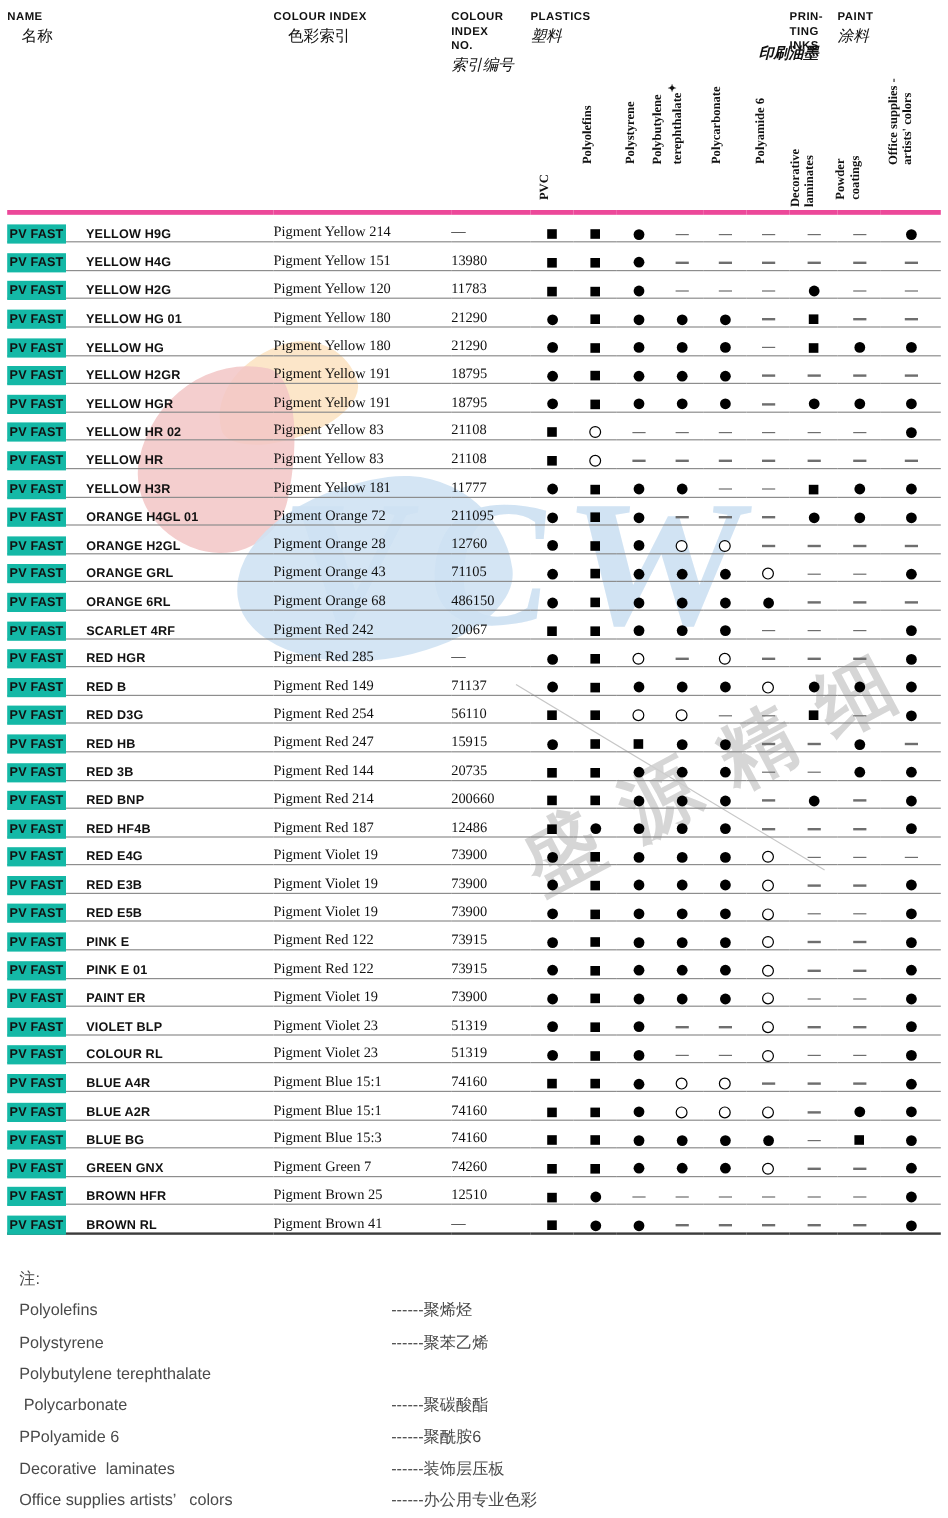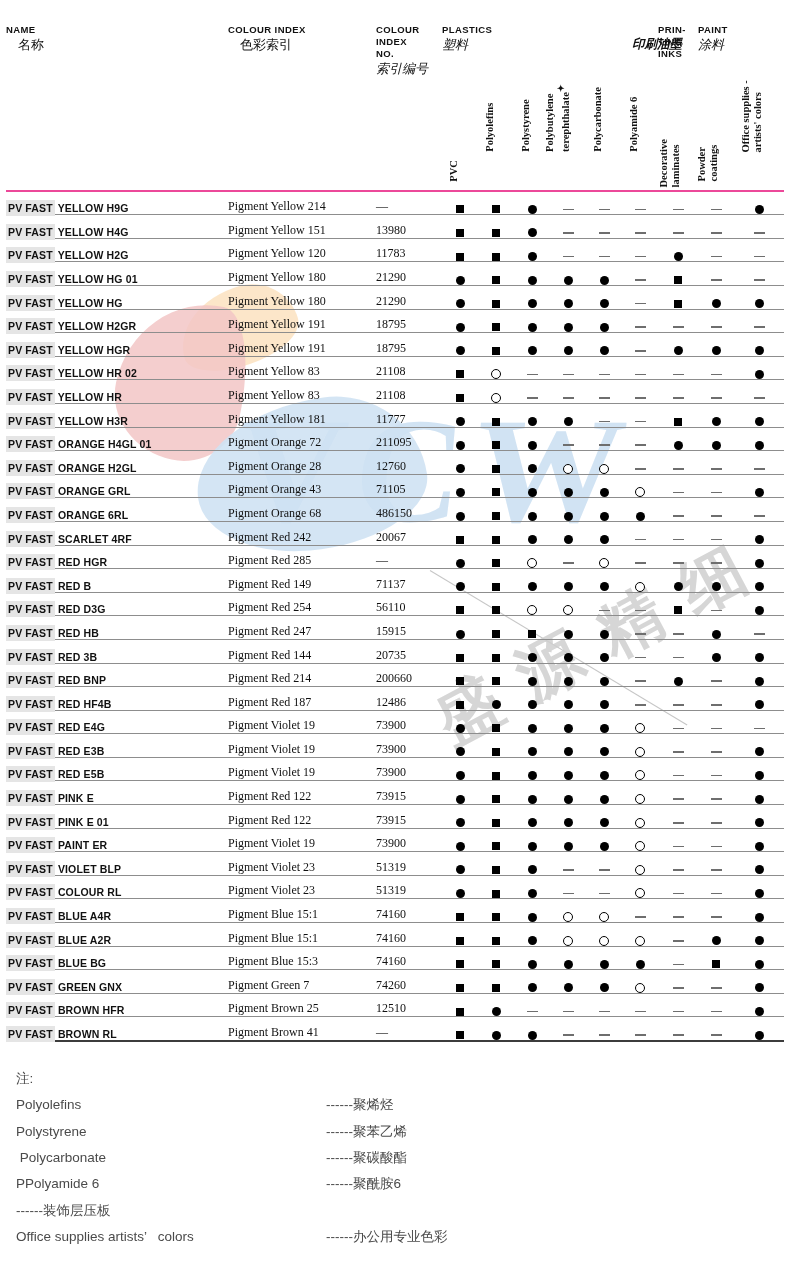--- a/index.html
+++ b/index.html
@@ -74,22 +74,22 @@
     font-size:10px;
   }
   table.pvtable td, table.pvtable th{
     padding:0;margin:0;vertical-align:bottom;
   }
 
   
   thead tr.head-top th{
     height:140px;
     vertical-align:top;
-    border-bottom:2px solid #ec4899;
-    padding-top:24px;
+    border-bottom:4px solid #ec4899;
+    padding-top:9px;
     text-align:left;
     position:relative;
   }
   .h-en{
     font-family:"Liberation Sans", sans-serif;
     font-weight:bold;font-size:9.5px;
     letter-spacing:.4px;color:#111;
     line-height:1.25;
     text-transform:uppercase;
   }
@@ -133,23 +133,23 @@
   td.c-name{
     font-family:"Liberation Sans", sans-serif;
     font-weight:bold;
     font-size:10.5px;
     letter-spacing:.15px;
     color:#111;
     padding-left:3px;
     white-space:nowrap;
   }
   .brand{
-    background:#e5e5e5;
+    background:#14b8a6;
     padding:2px 2px 2px 2px;
-    margin-right:0;
+    margin-right:14px;
   }
   td.c-ci{
     font-family:"Liberation Serif", serif;
     font-size:12px;
     color:#111;
     padding-left:4px;
     white-space:nowrap;
   }
   td.c-cino{
     font-family:"Liberation Serif", serif;
@@ -799,30 +799,32 @@
     <div id="notes-list">
         <div class="nrow">
           <div class="nl">Polyolefins</div>
           <div class="nr">------聚烯烃</div>
         </div>
         <div class="nrow">
           <div class="nl">Polystyrene</div>
           <div class="nr">------聚苯乙烯</div>
         </div>
         <div class="nrow">
+          <div class="nl">Polybutylene terephthalate</div>
         </div>
         <div class="nrow">
           <div class="nl"> Polycarbonate</div>
           <div class="nr">------聚碳酸酯</div>
         </div>
         <div class="nrow">
           <div class="nl">PPolyamide 6</div>
           <div class="nr">------聚酰胺6</div>
         </div>
         <div class="nrow">
+          <div class="nl">Decorative  laminates</div>
           <div class="nr">------装饰层压板</div>
         </div>
         <div class="nrow">
           <div class="nl">Office supplies artists’   colors</div>
           <div class="nr">------办公用专业色彩</div>
         </div>
       </div>
 
   </div>
 

